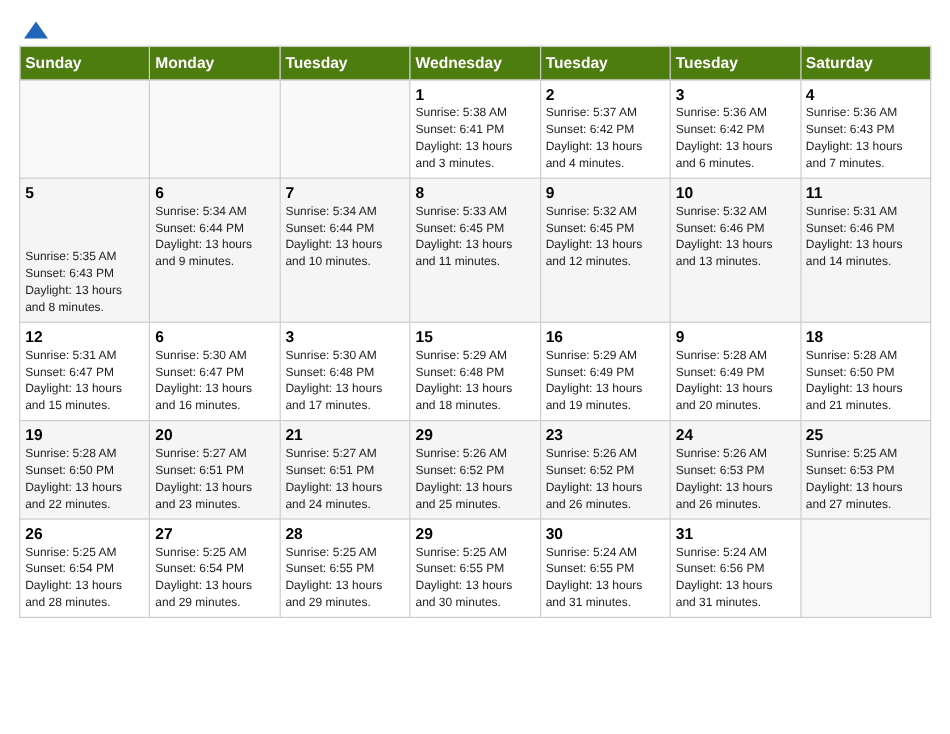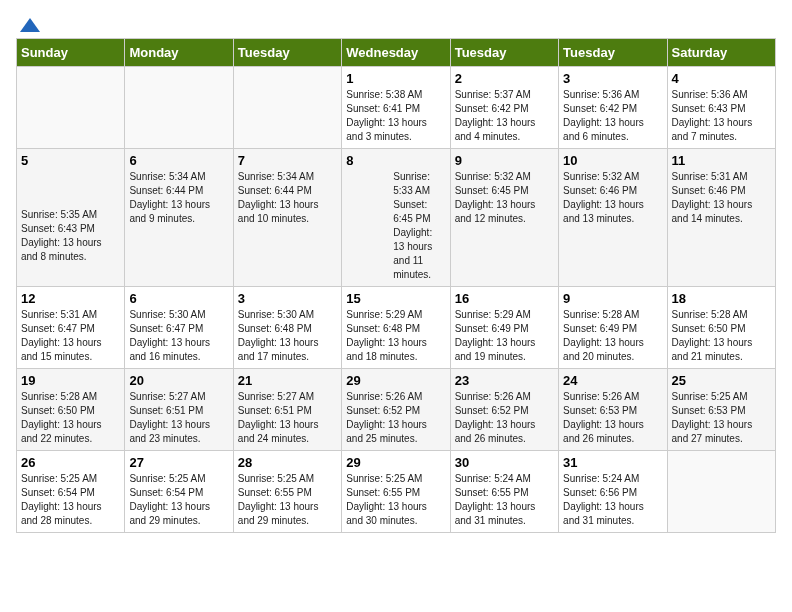--- a/index.html
+++ b/index.html
@@ -153,21 +153,21 @@
 Daylight: 13 hours and 9 minutes.</div>
         </td>
         <td>
           <span class="day-num">7</span>
           <div class="day-info" style="white-space: pre-line;">Sunrise: 5:34 AM
 Sunset: 6:44 PM
 Daylight: 13 hours and 10 minutes.</div>
         </td>
         <td>
           <span class="day-num">8</span>
-          <div class="day-info" style="white-space: pre-line; margin-left: 47px;">Sunrise: 5:33 AM
+          <div class="day-info" style="white-space: pre-line;">Sunrise: 5:33 AM
 Sunset: 6:45 PM
 Daylight: 13 hours and 11 minutes.</div>
         </td>
         <td>
           <span class="day-num">9</span>
           <div class="day-info" style="white-space: pre-line;">Sunrise: 5:32 AM
 Sunset: 6:45 PM
 Daylight: 13 hours and 12 minutes.</div>
         </td>
         <td>

